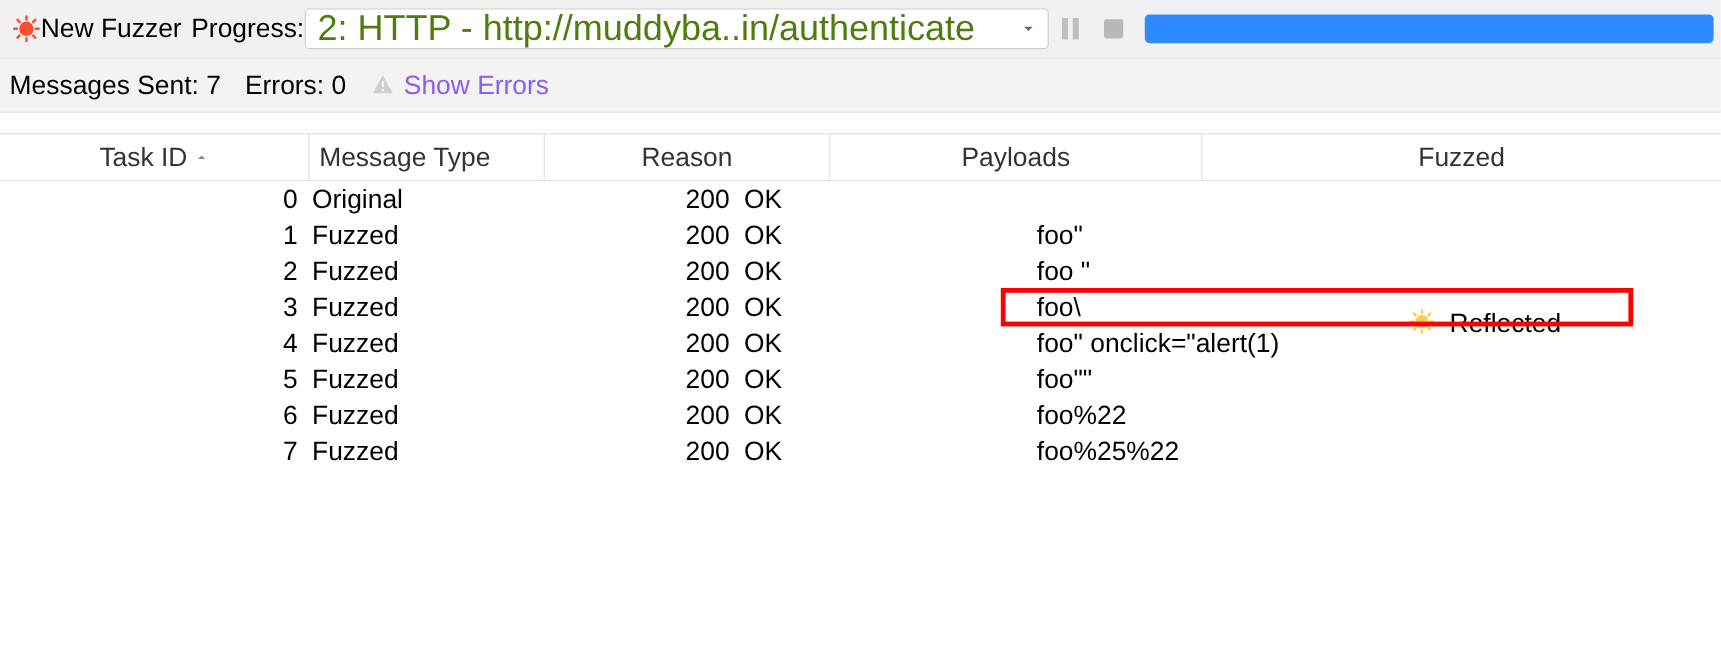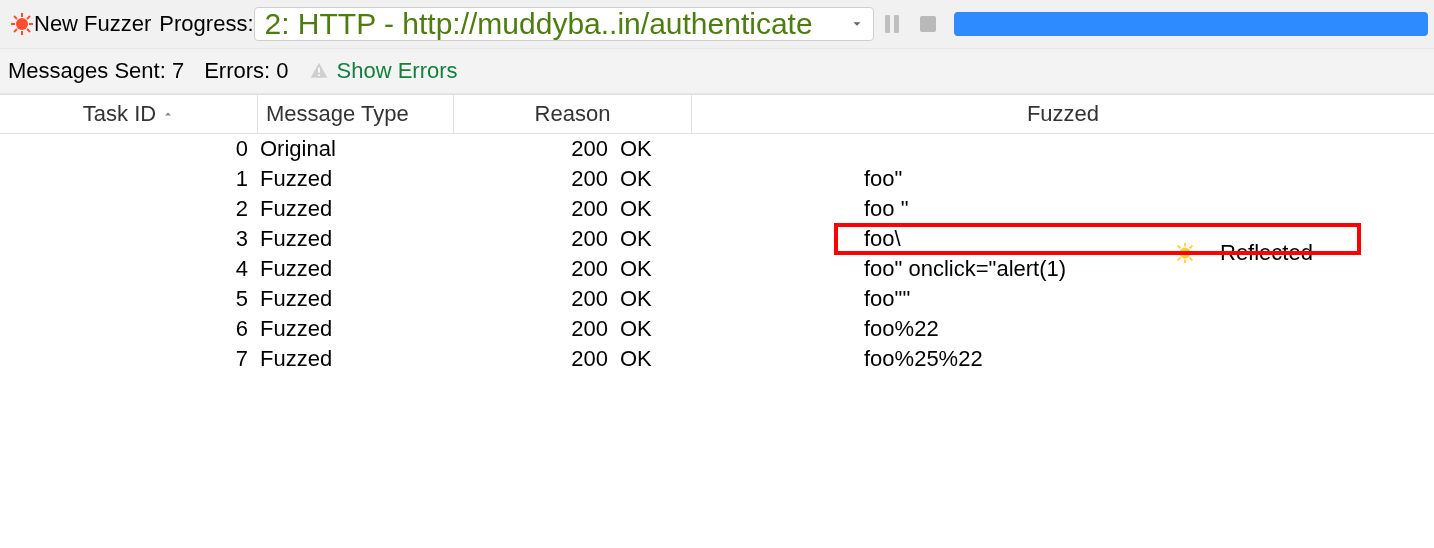--- a/index.html
+++ b/index.html
@@ -83,34 +83,35 @@
     padding: 0 8px;
     gap: 20px;
     background: #f3f3f3;
     border-bottom: 1px solid #e6e6e6;
   }
   .status-item { white-space: nowrap; }
   .show-errors {
     display: flex;
     align-items: center;
     gap: 8px;
-    color: #15803d;
+    color: #8b5cf6;
   }
   .warn-icon { width:20px; height:20px; }
   .table {
     width: 100%;
   }
   .thead {
     display: flex;
     height: 38px;
     align-items: stretch;
     border-top: 1px solid #e0e0e0;
     border-bottom: 1px solid #e0e0e0;
     background: #fff;
     font-size: 22px;
+    margin-top: 17px;
   }
   .th {
     display: flex;
     align-items: center;
     justify-content: center;
     border-right: 1px solid #e0e0e0;
     color: #333;
     gap:6px;
     box-sizing: border-box;
   }
@@ -135,21 +136,21 @@
   .td {
     box-sizing: border-box;
     overflow: hidden;
     white-space: nowrap;
   }
   .td-id      { width: 258px; text-align: right; padding-right: 10px; }
   .td-type    { width: 196px; text-align: left;  padding-left: 2px; }
   .td-code    { width: 164px; text-align: right; padding-right: 10px;}
   .td-reason  { width: 238px; text-align: left;  padding-left: 2px;}
   .td-payload { width: 310px; text-align: left;  padding-left: 8px;}
-  .td-state   { flex: 1;      text-align: left;  padding-left: 8px; display:flex; align-items:center; gap:24px;margin-top:28px;}
+  .td-state   { flex: 1;      text-align: left;  padding-left: 8px; display:flex; gap:12px;margin-top:28px;}
   .highlight-box {
     position: absolute;
     border: 4px solid #ff0000;
     left: 834px;
     top: 92px;
     width: 527px;
     height: 32px;
     box-sizing: border-box;
     pointer-events: none;
   }
@@ -224,20 +225,23 @@
       <span>Task ID</span>
       <svg class="sort-arrow" viewBox="0 0 24 24">
           <path d="M6 15l6-6 6 6"></path>
         </svg>
     </div>
     <div class="th col-type">
         <span>Message Type</span>
       </div>
     <div class="th col-reason">
         <span>Reason</span>
+      </div>
+    <div class="th col-payload">
+        <span>Payloads</span>
       </div>
     <div class="th col-state">
         <span>Fuzzed</span>
       </div>
   </div>
   <div class="tbody" id="tbody">
 
     <div class="tr">
         <div class="td td-id">0</div>
         <div class="td td-type">Original</div>

